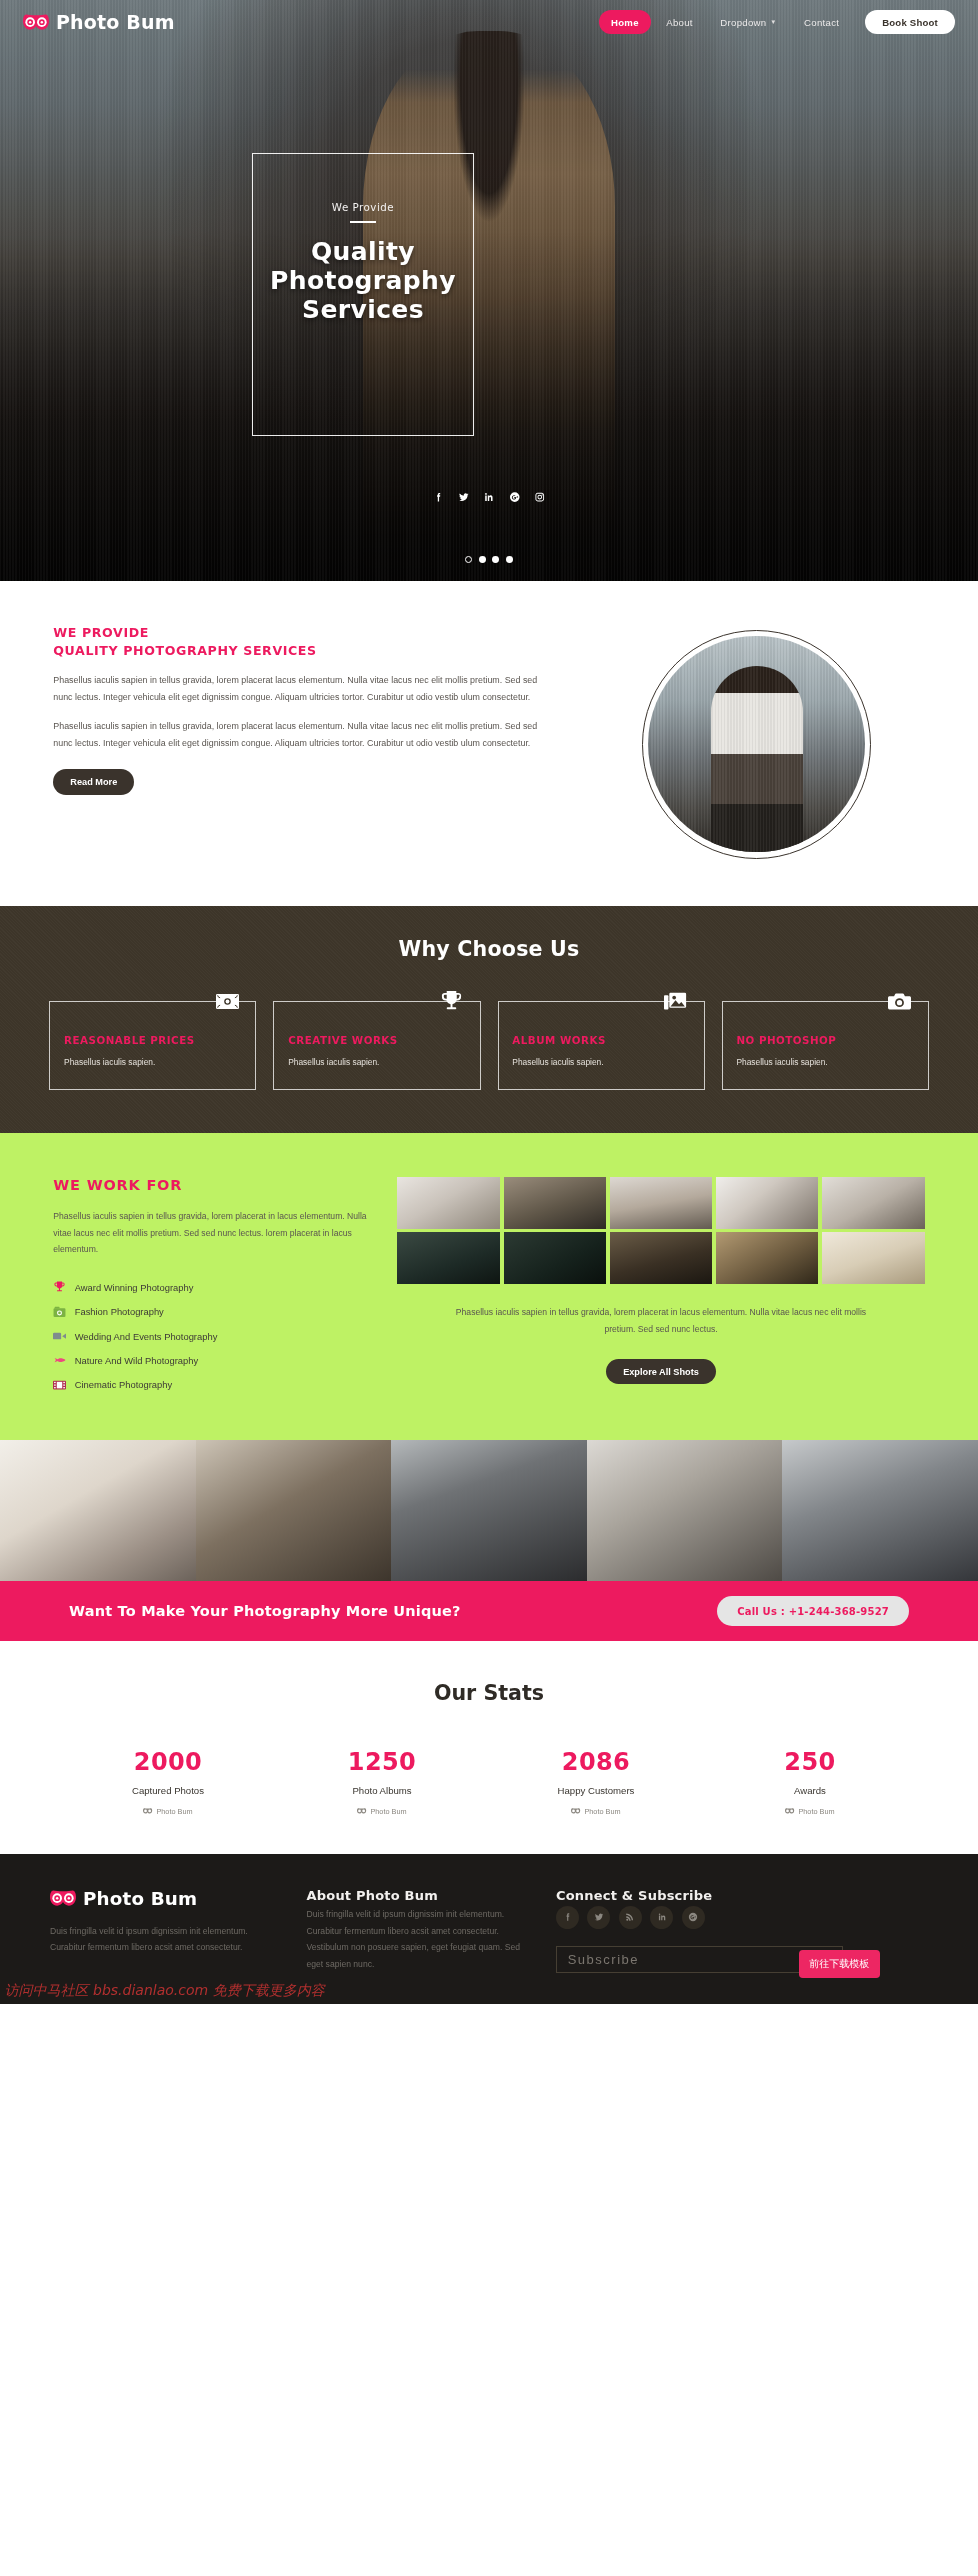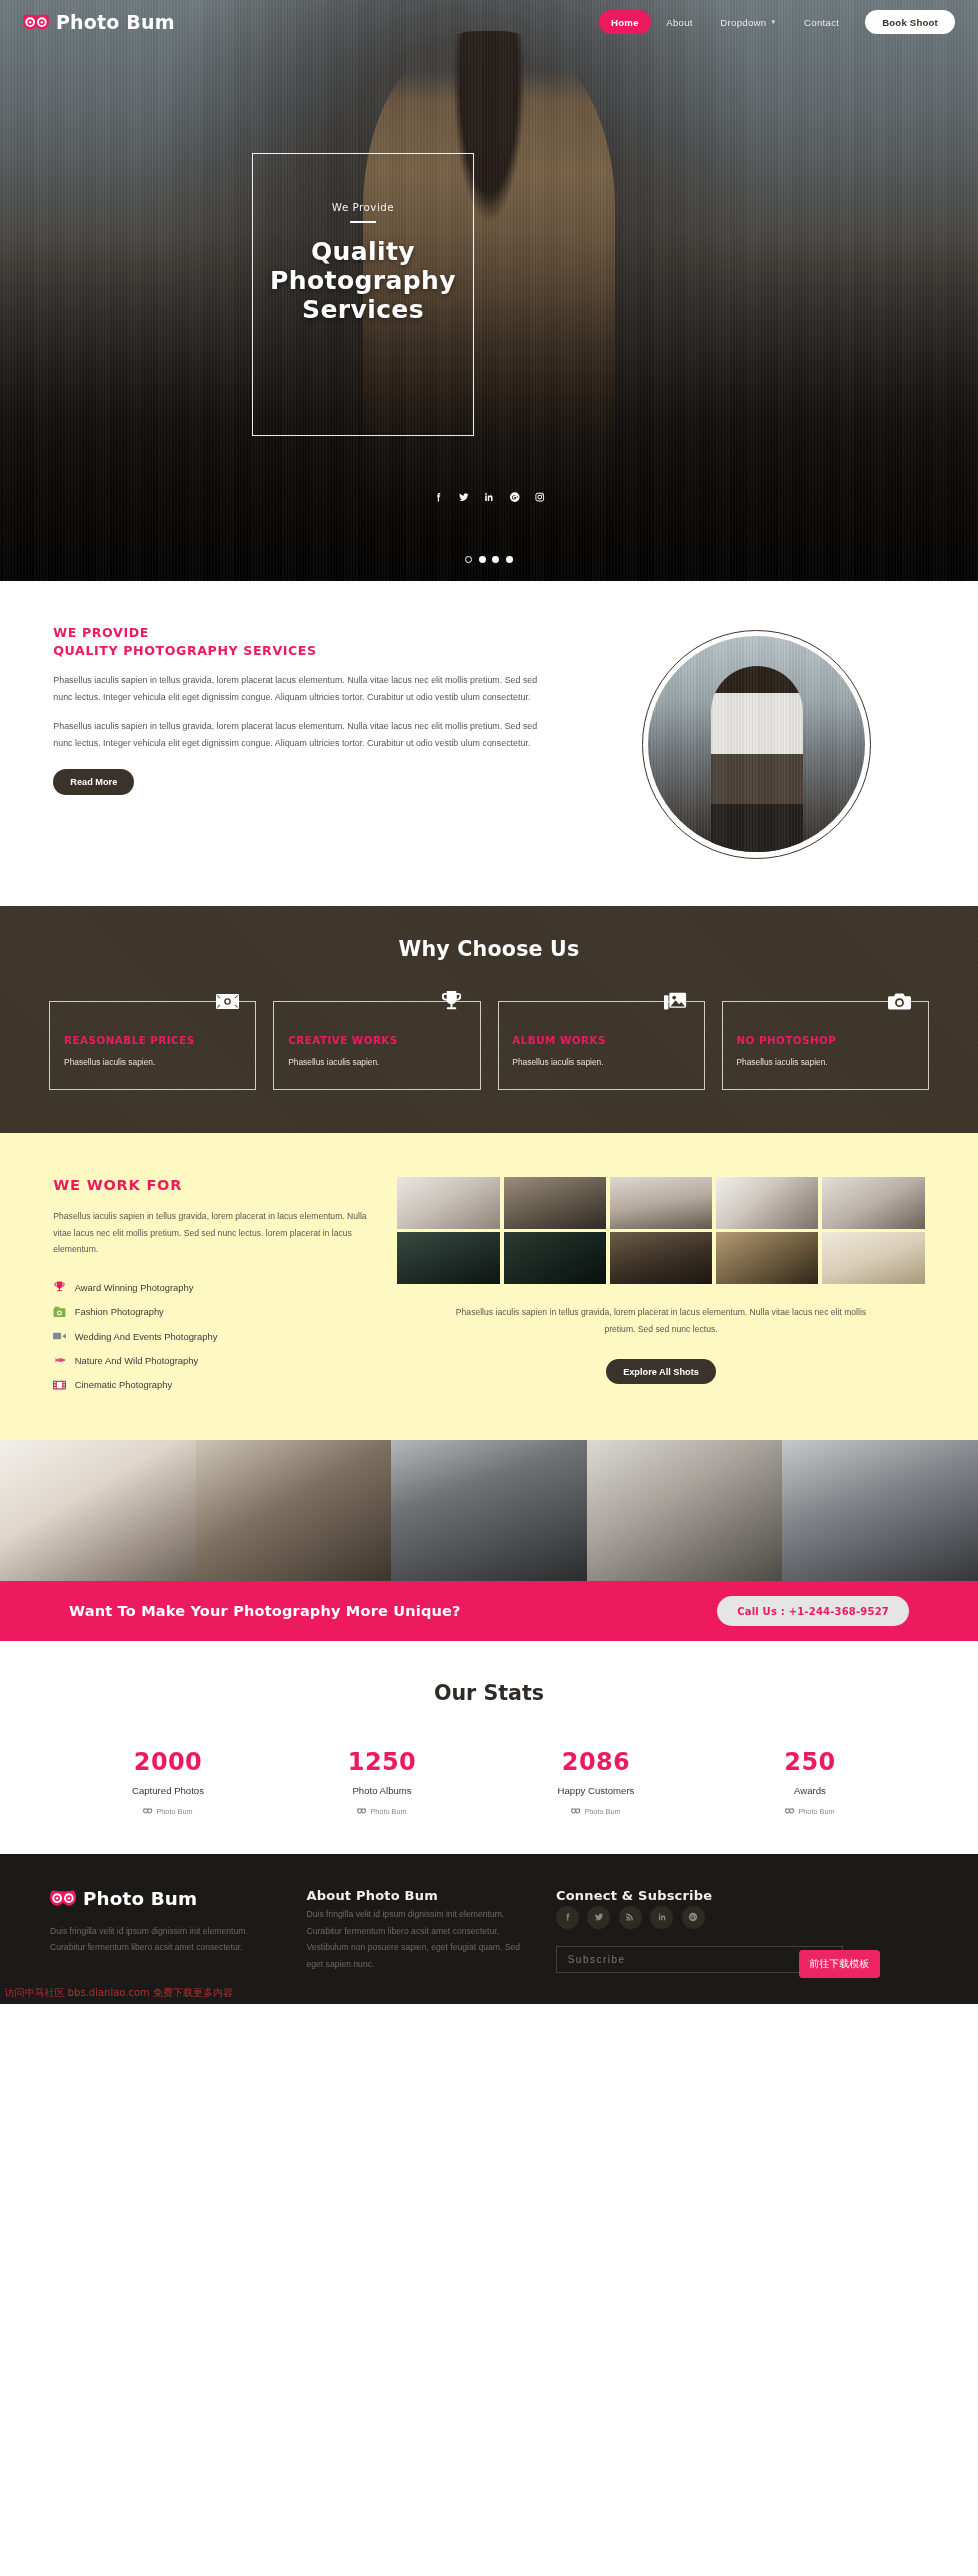--- a/index.html
+++ b/index.html
@@ -171,21 +171,21 @@
   }
   .why-ico svg{ width:23px; height:23px; fill:#fff; display:block; }
   .why-h{
     color:#ed1a5f; font-size:10.3px; font-weight:bold; letter-spacing:0.5px;
     line-height:1.42; margin-bottom:10px; text-transform:uppercase;
     font-family:"DejaVu Sans", sans-serif;
   }
   .why-p{ color:#e6e2dc; font-size:8.4px; }
 
   
-  .work{ padding:44px 0 43px; background:#fef9c3; }
+  .work{ padding:44px 0 43px; background:#bef264; }
   .work-row{ width:902px; margin:0 auto; display:flex; gap:23px; padding:0 15.3px; }
   .work-left{ width:321px; }
   .work-left .eyebrow{ font-size:14.5px; margin-bottom:15.3px; letter-spacing:0.8px; }
   .work-left .body-p{ font-size:8.6px; line-height:1.95; margin-bottom:17px; }
   .work-list{ list-style:none; }
   .work-list li{
     display:flex; align-items:center; gap:8.4px;
     font-size:9.4px; color:#3d3a36; padding:6.1px 0;
   }
   .work-list li svg{ width:13px; height:12.2px; display:block; flex:none; }
@@ -269,36 +269,37 @@
   .foot-social{ display:flex; gap:8.4px; margin-bottom:17px; }
   .fs{
     width:23px; height:23px; border-radius:50%; background:#2f2a22;
     display:flex; align-items:center; justify-content:center;
   }
   .fs svg{ width:10px; height:10px; fill:#8b8780; display:block; }
   .sub-wrap{ position:relative; width:287px; }
   .sub-input{
     width:100%; height:27.5px; background:transparent;
     border:0.8px solid #463f33; color:#cfcac4;
-    padding:0 10.7px; font-size:10px; letter-spacing:0.8px;
+    padding:0 10.7px; font-size:13px; letter-spacing:0.8px;
     font-family:"Liberation Sans", sans-serif; outline:none;
   }
   .sub-input::placeholder{ color:#7b766f; letter-spacing:1.5px; }
   .dl-btn{
     position:absolute; right:-37px; top:4.6px;
     background:#ed2663; color:#fff; border:none; cursor:pointer;
     font-size:10px; padding:6.9px 10.7px; border-radius:3.8px;
     font-family:"DejaVu Sans", sans-serif; white-space:nowrap;
   }
 
   
   .wm{
     position:absolute; left:4.6px; bottom:4.6px; z-index:60;
-    font-size:10px; color:#c33; opacity:.85; white-space:nowrap;
+    font-size:14px; color:#c33; opacity:.85; white-space:nowrap;
     font-family:"DejaVu Sans", sans-serif;
+    font-style:italic;
   }
 </style>
 </head>
 <body>
 
 <div class="wrap">
 
   <section class="hero">
     <div class="hero-photo"></div>
 

